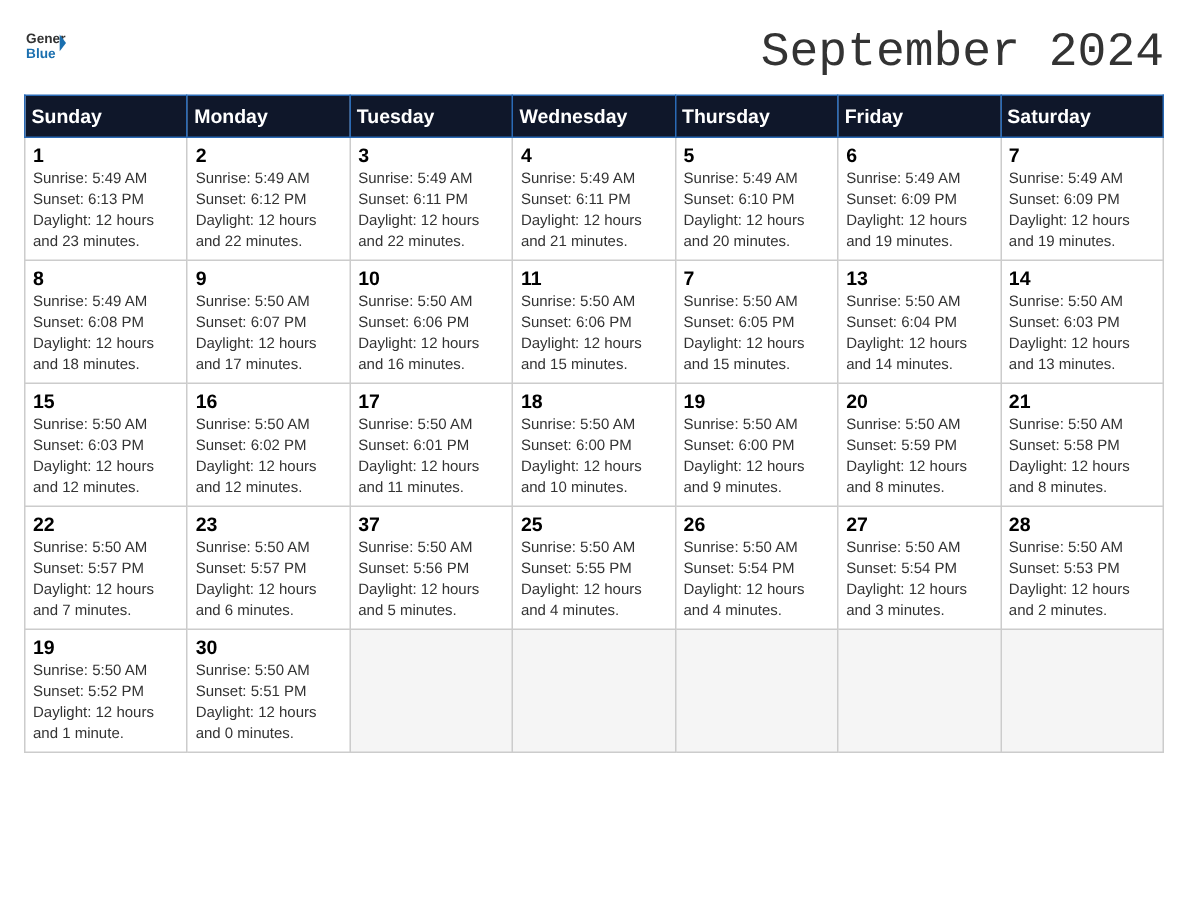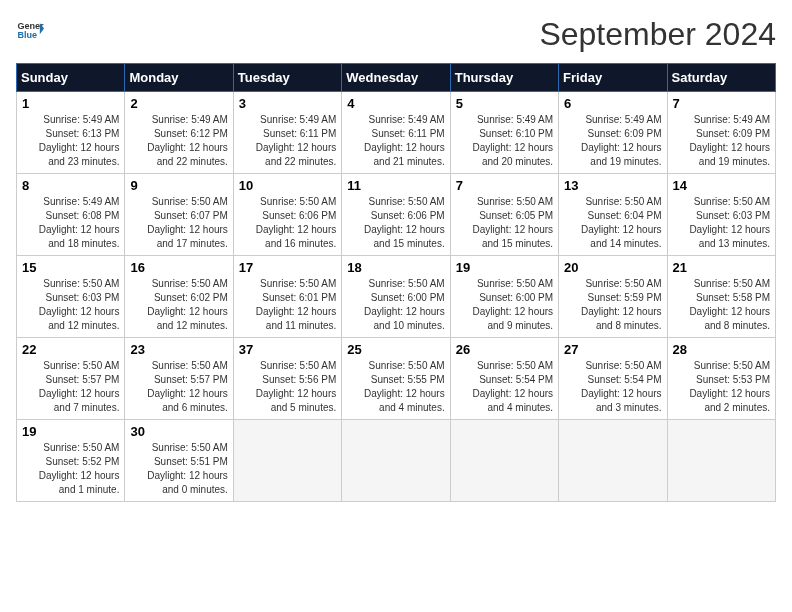--- a/index.html
+++ b/index.html
@@ -25,20 +25,21 @@
       width: 28px;
       height: 28px;
     }
     .title-block {
       text-align: right;
     }
     .month-title {
       font-size: 32px;
       font-weight: normal;
       color: #333;
+      font-family: Liberation Mono, monospace;
     }
     .location {
       font-size: 15px;
       color: #555;
     }
     .calendar {
       width: 100%;
       border-collapse: collapse;
       font-size: 11px;
     }
@@ -64,21 +65,20 @@
     .day-num {
       font-size: 13px;
       font-weight: bold;
       display: block;
       margin-bottom: 2px;
     }
     .day-info {
       font-size: 10px;
       color: #333;
       line-height: 1.4;
-      text-align: right;
     }
   </style>
 </head>
 <body>
 
 <div class="header">
   <div class="logo">
     <svg class="logo-icon" viewBox="0 0 40 40">
       <text x="2" y="18" font-size="13" font-weight="bold" fill="#333">General</text>
       <text x="2" y="32" font-size="13" font-weight="bold" fill="#1a6faf">Blue</text>

